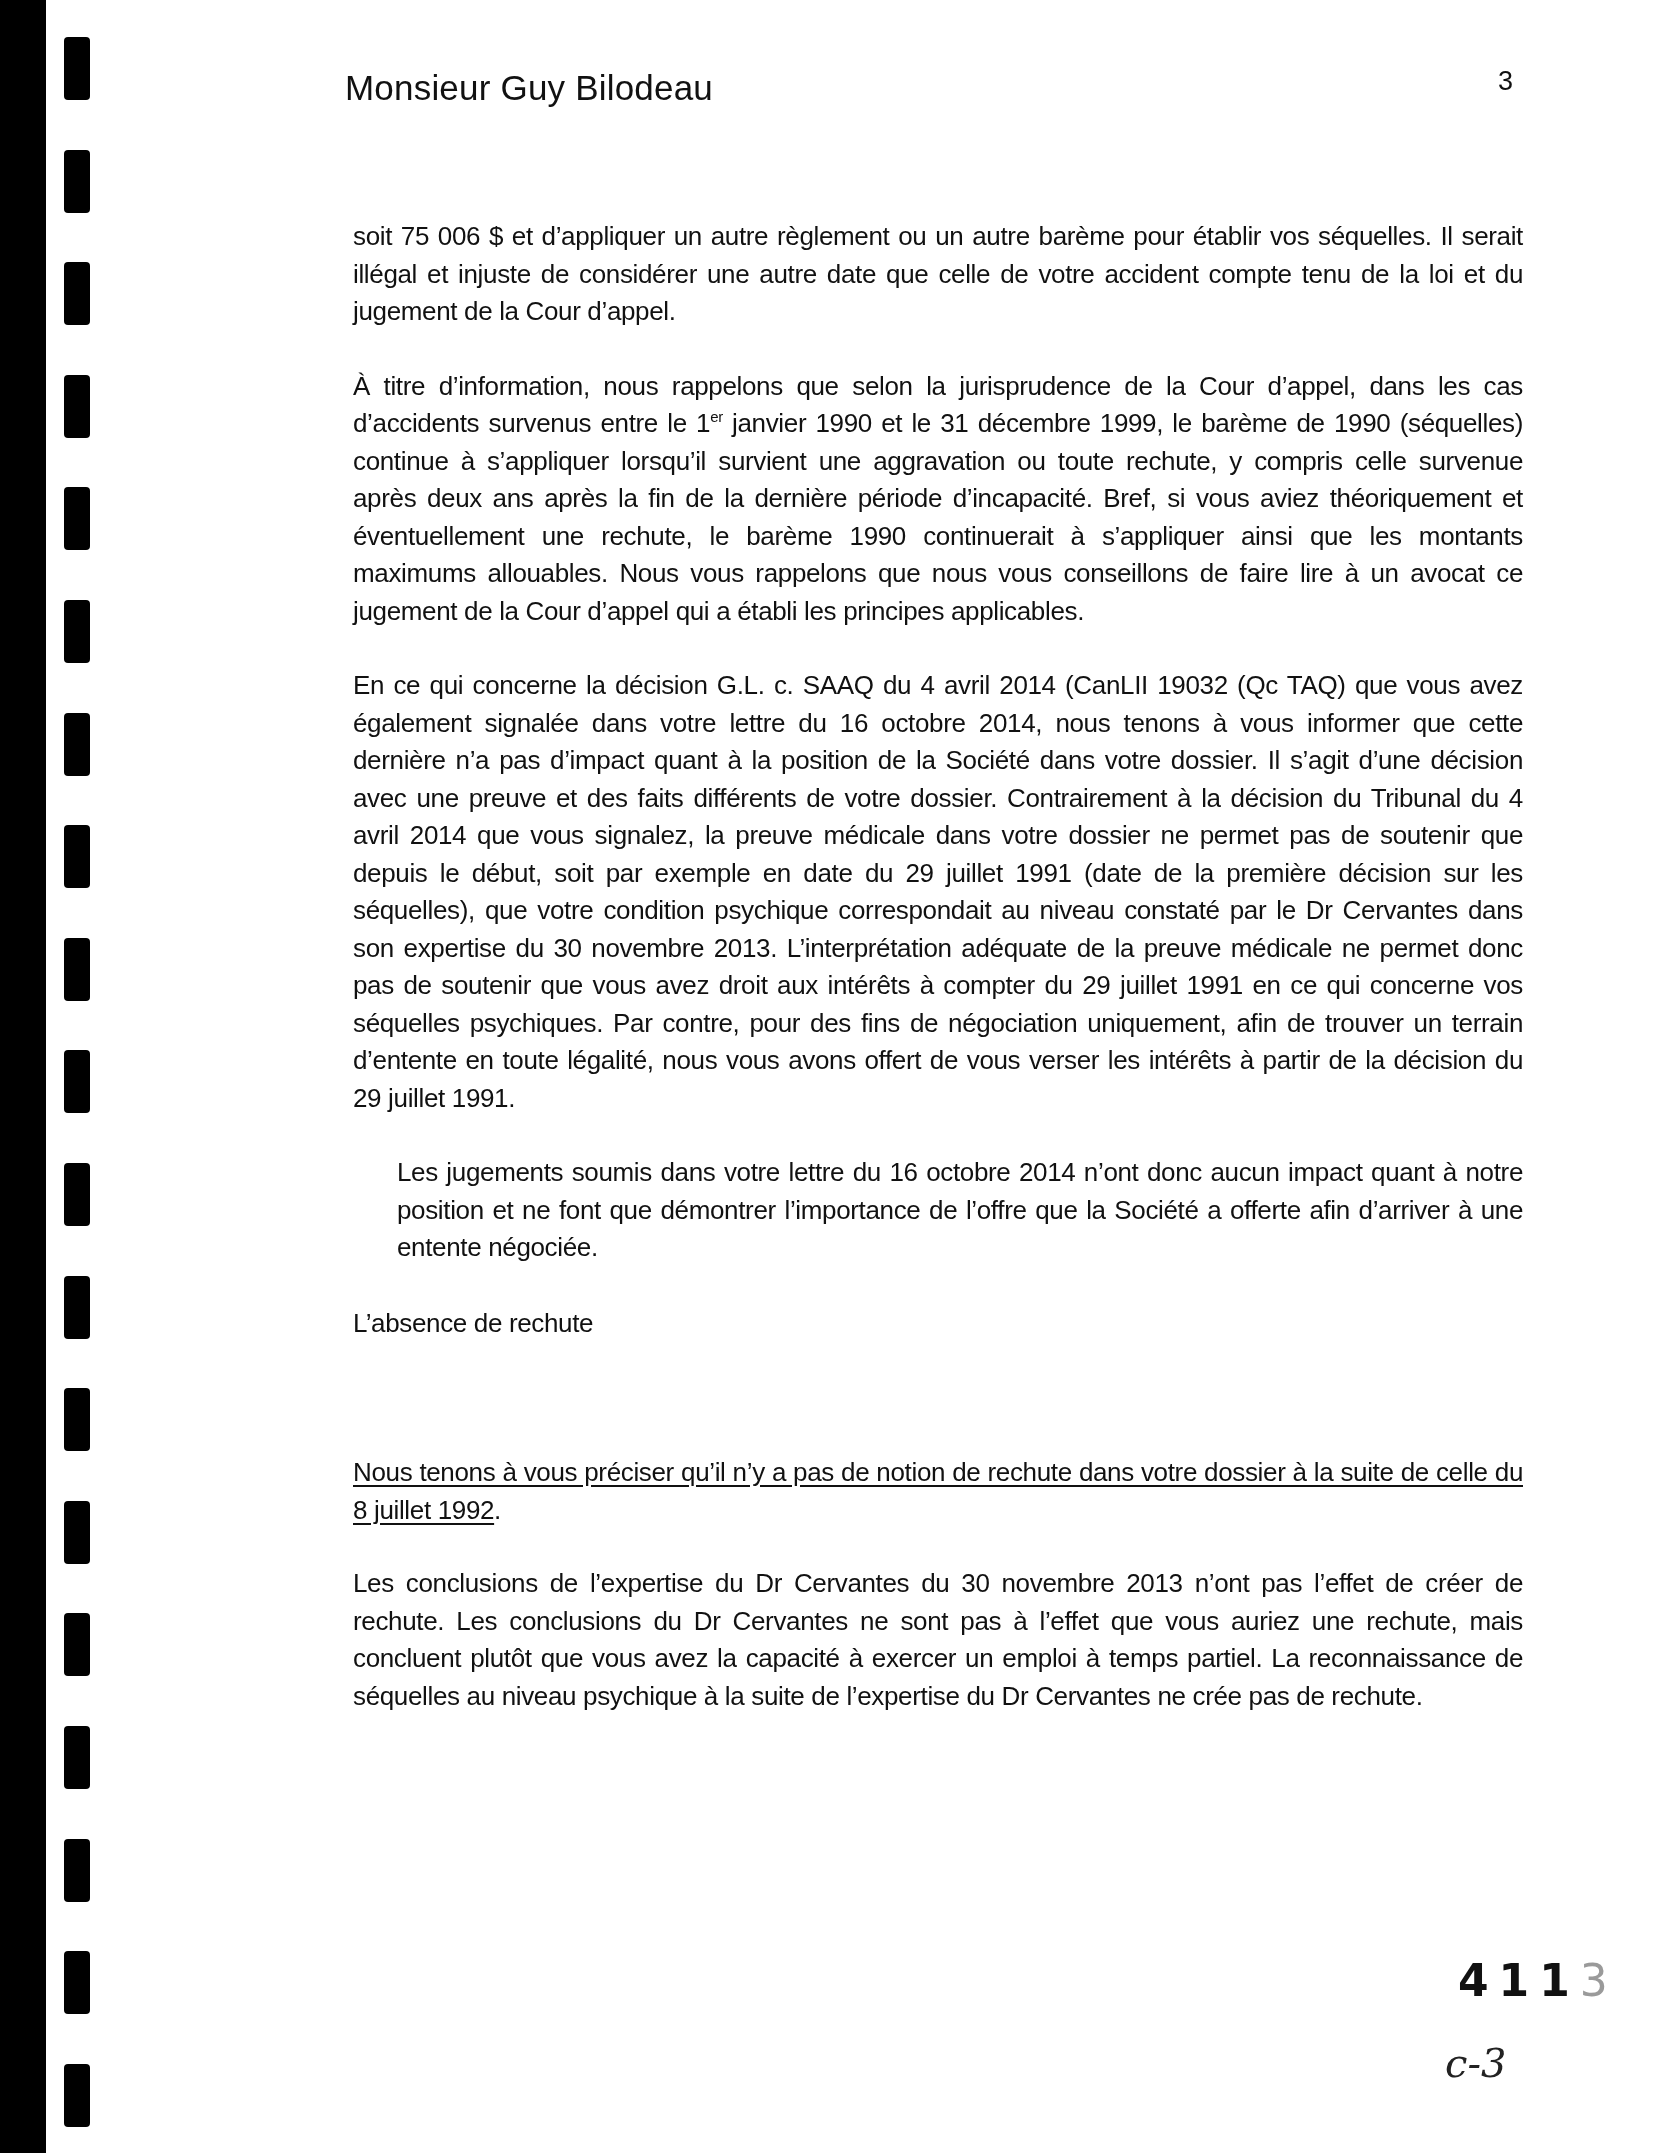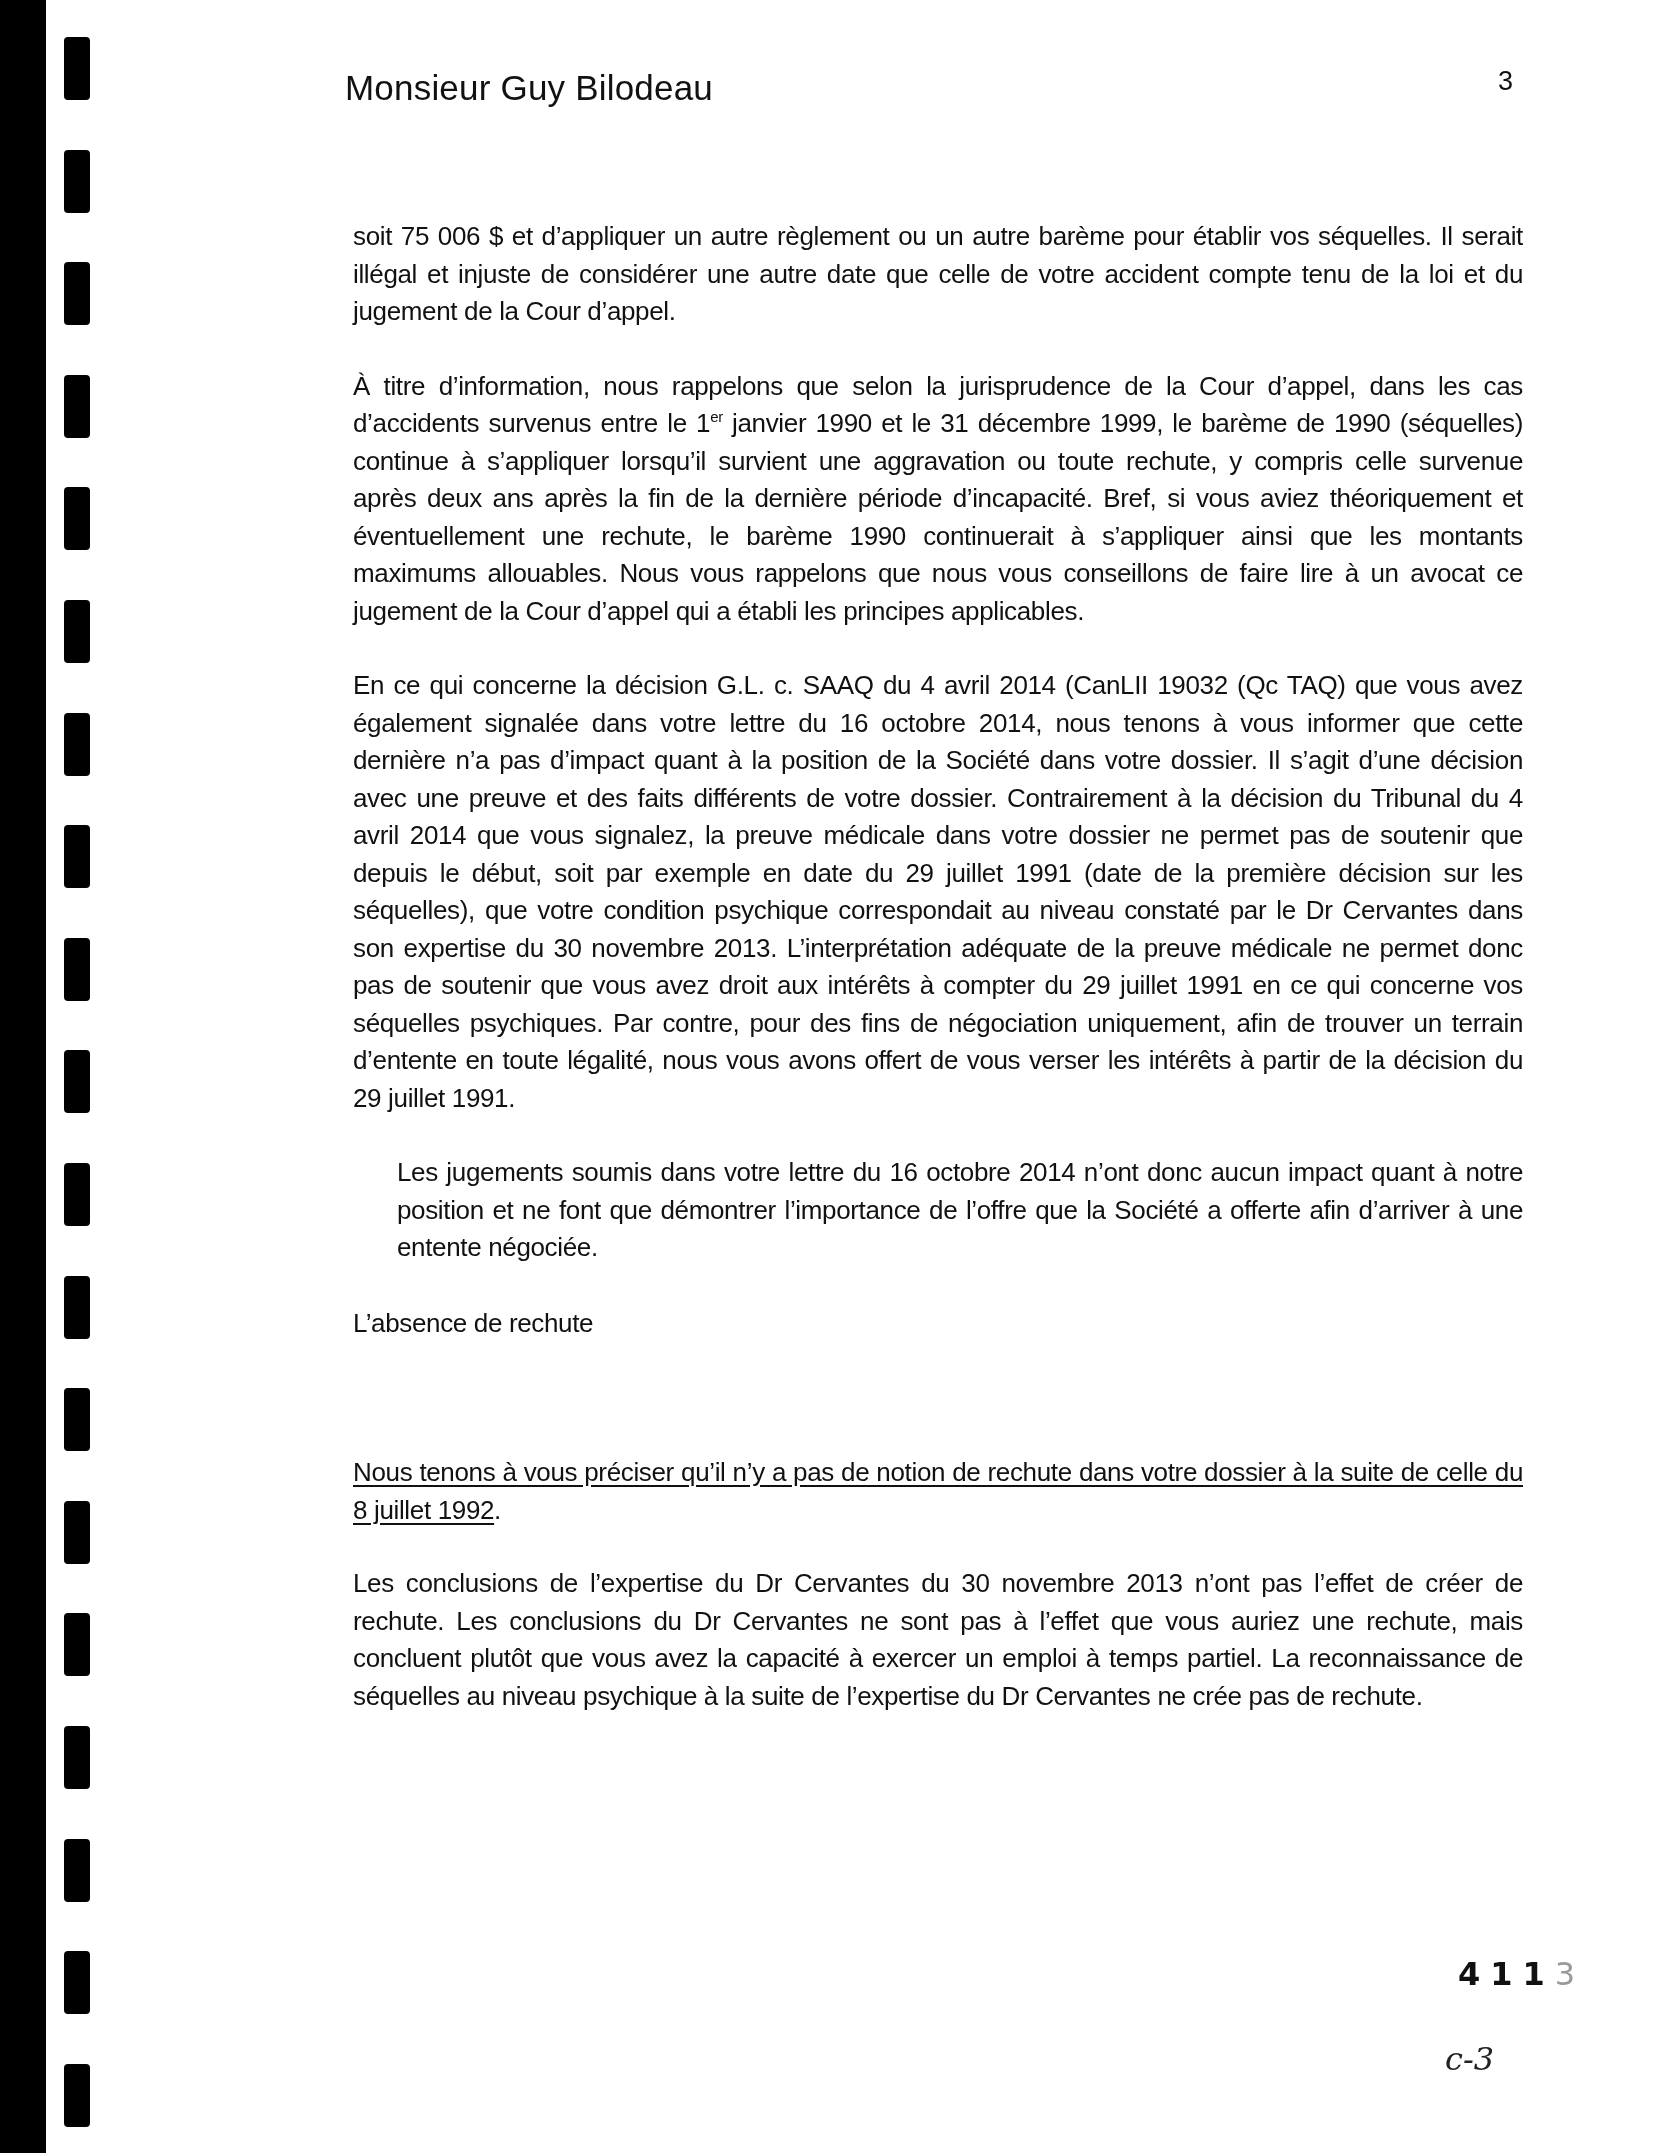--- a/index.html
+++ b/index.html
@@ -32,27 +32,27 @@
   .para.tight { margin-bottom: 38px; margin-left: 44px; }
   .section-heading {
     margin: 0 0 112px 0; text-underline-offset: 4px;
   }
   .underlined-para { margin: 0 0 36px 0; text-align: justify; }
   .underlined-para .u { text-decoration: underline; text-underline-offset: 4px; }
   sup { font-size: 15px; line-height: 0; }
   .stamp-number {
     position: absolute; left: 1458px; top: 1955px;
     font-family: "DejaVu Sans", sans-serif; font-weight: bold;
-    font-size: 32px; letter-spacing: 10px;
+    font-size: 44px; letter-spacing: 10px;
   }
   .stamp-number .faded { color: #9a9a9a; font-weight: normal; }
   .handwritten-code {
     position: absolute; left: 1445px; top: 2040px;
     font-family: "DejaVu Serif", serif; font-style: italic;
-    font-size: 32px; color: #222222;
+    font-size: 40px; color: #222222;
   }
 </style>
 </head>
 <body>
 
 <div class="binder-strip"></div>
 <div id="holes">
     <div class="binder-hole" style="top: 37px;"></div>
     <div class="binder-hole" style="top: 149.6px;"></div>
     <div class="binder-hole" style="top: 262.2px;"></div>

